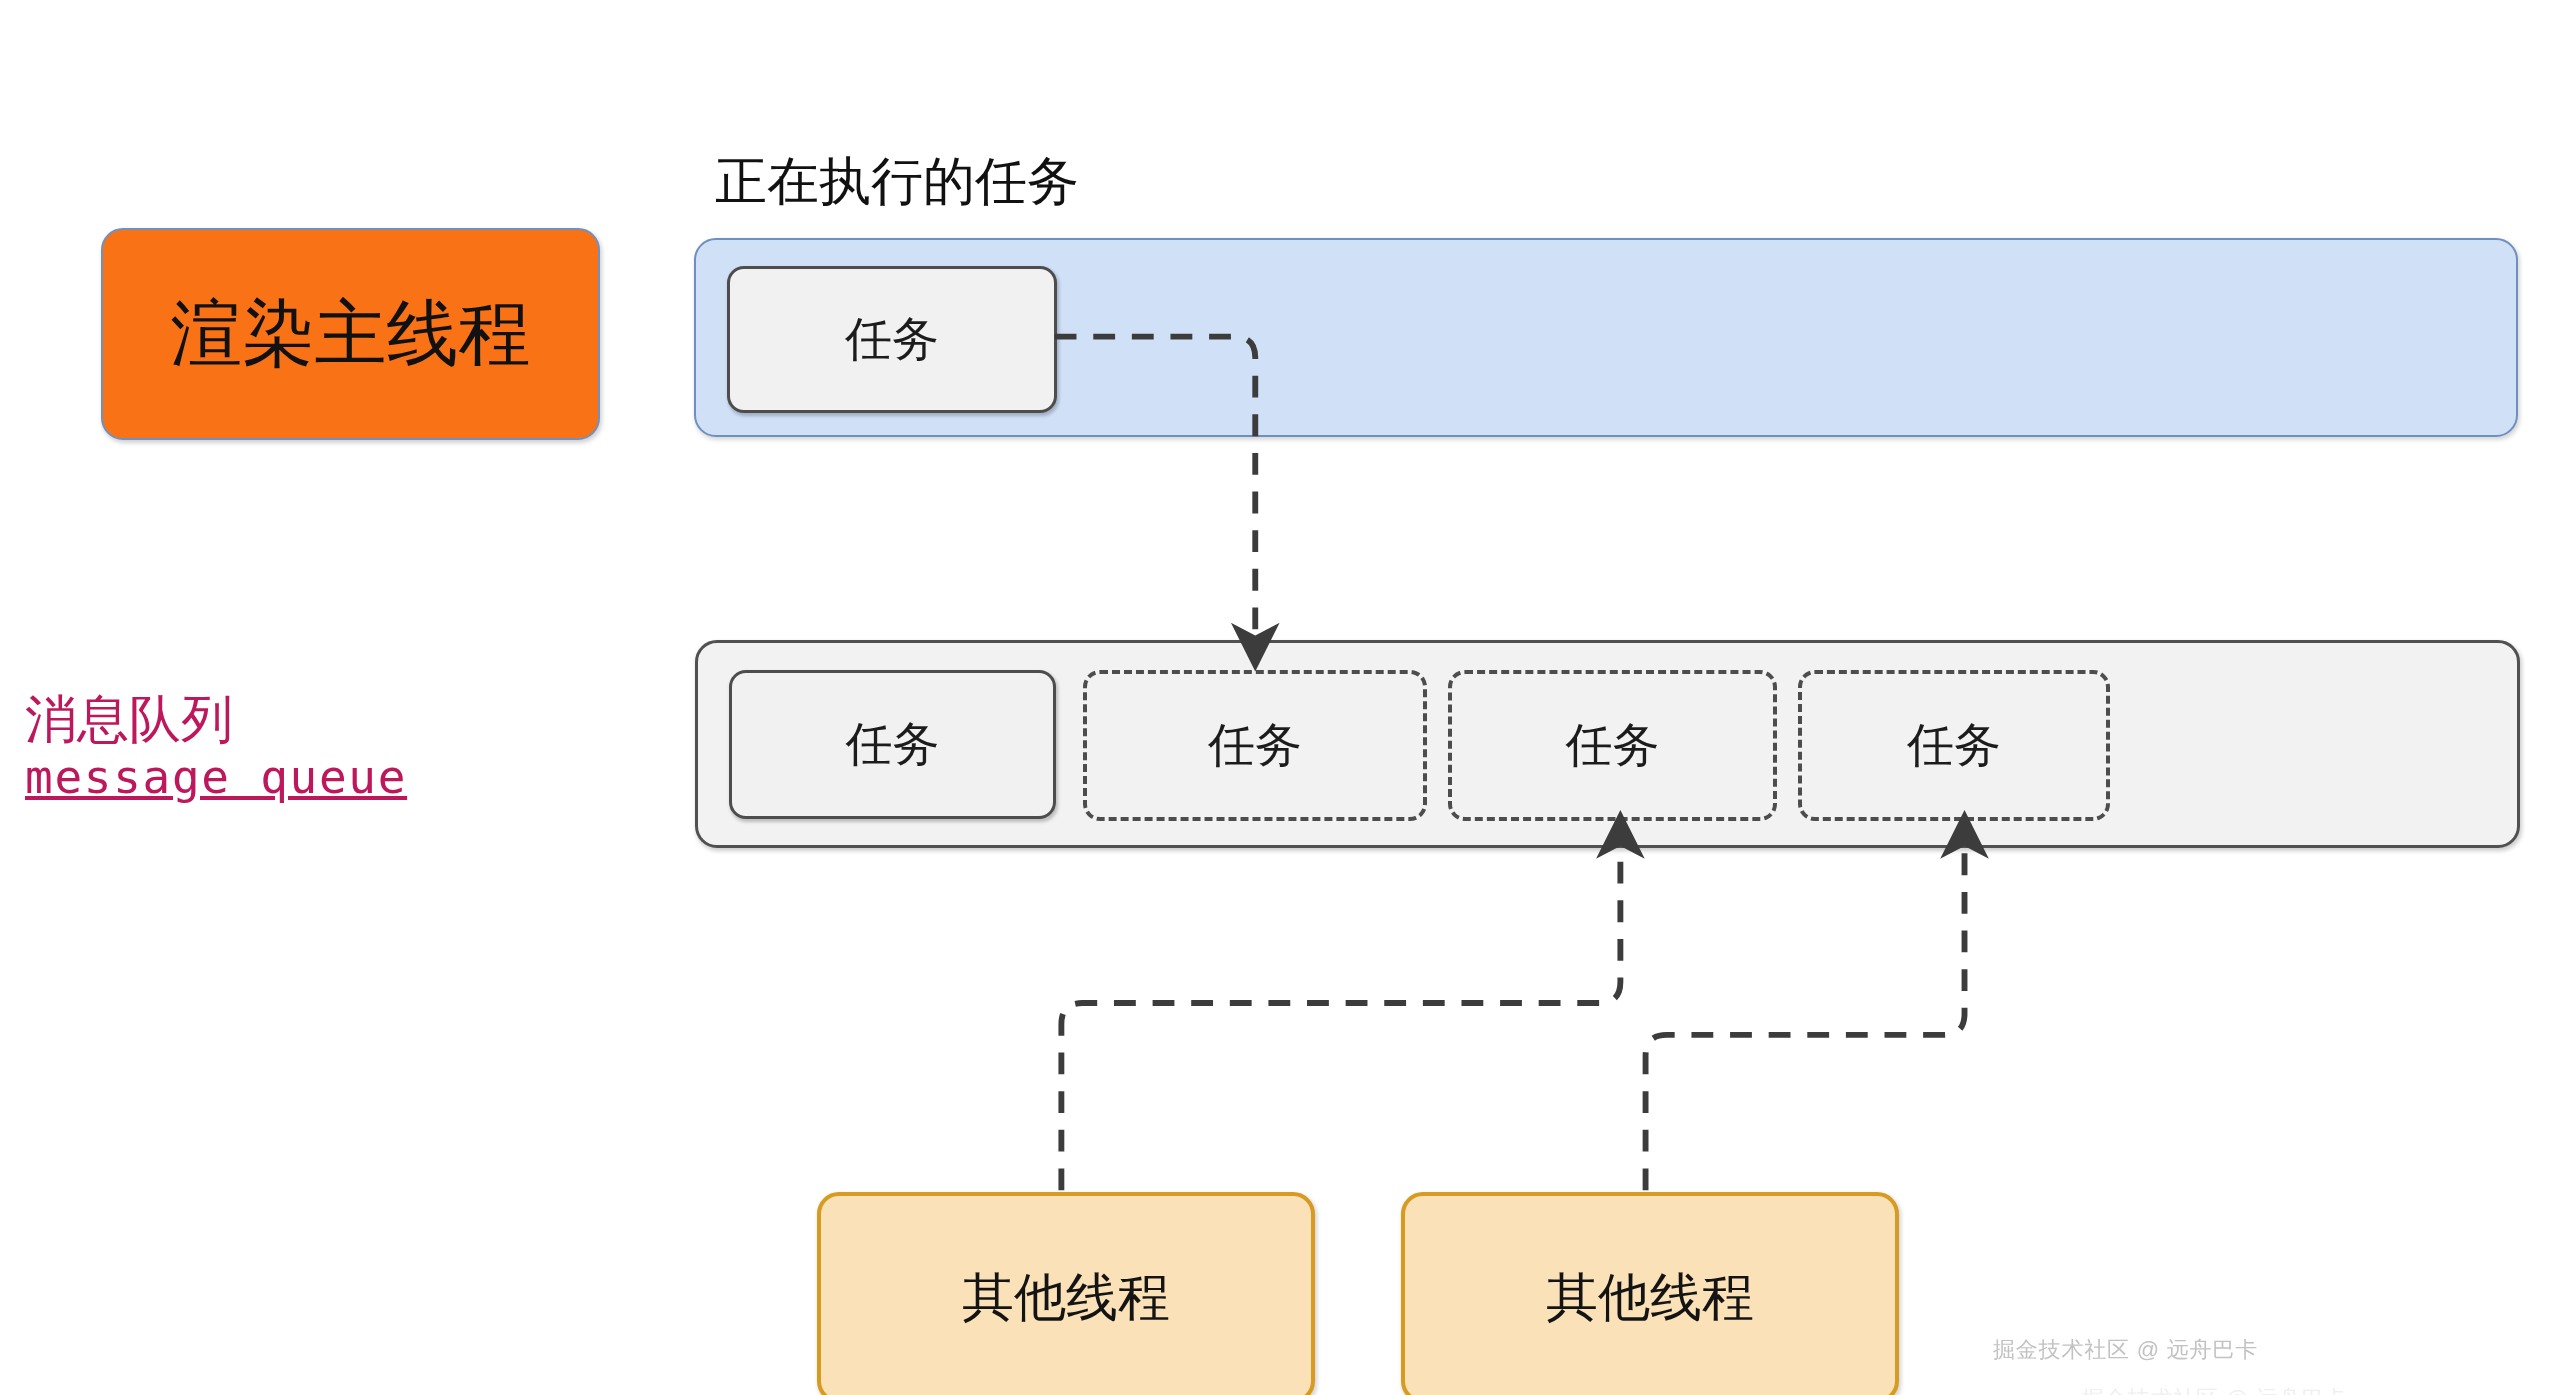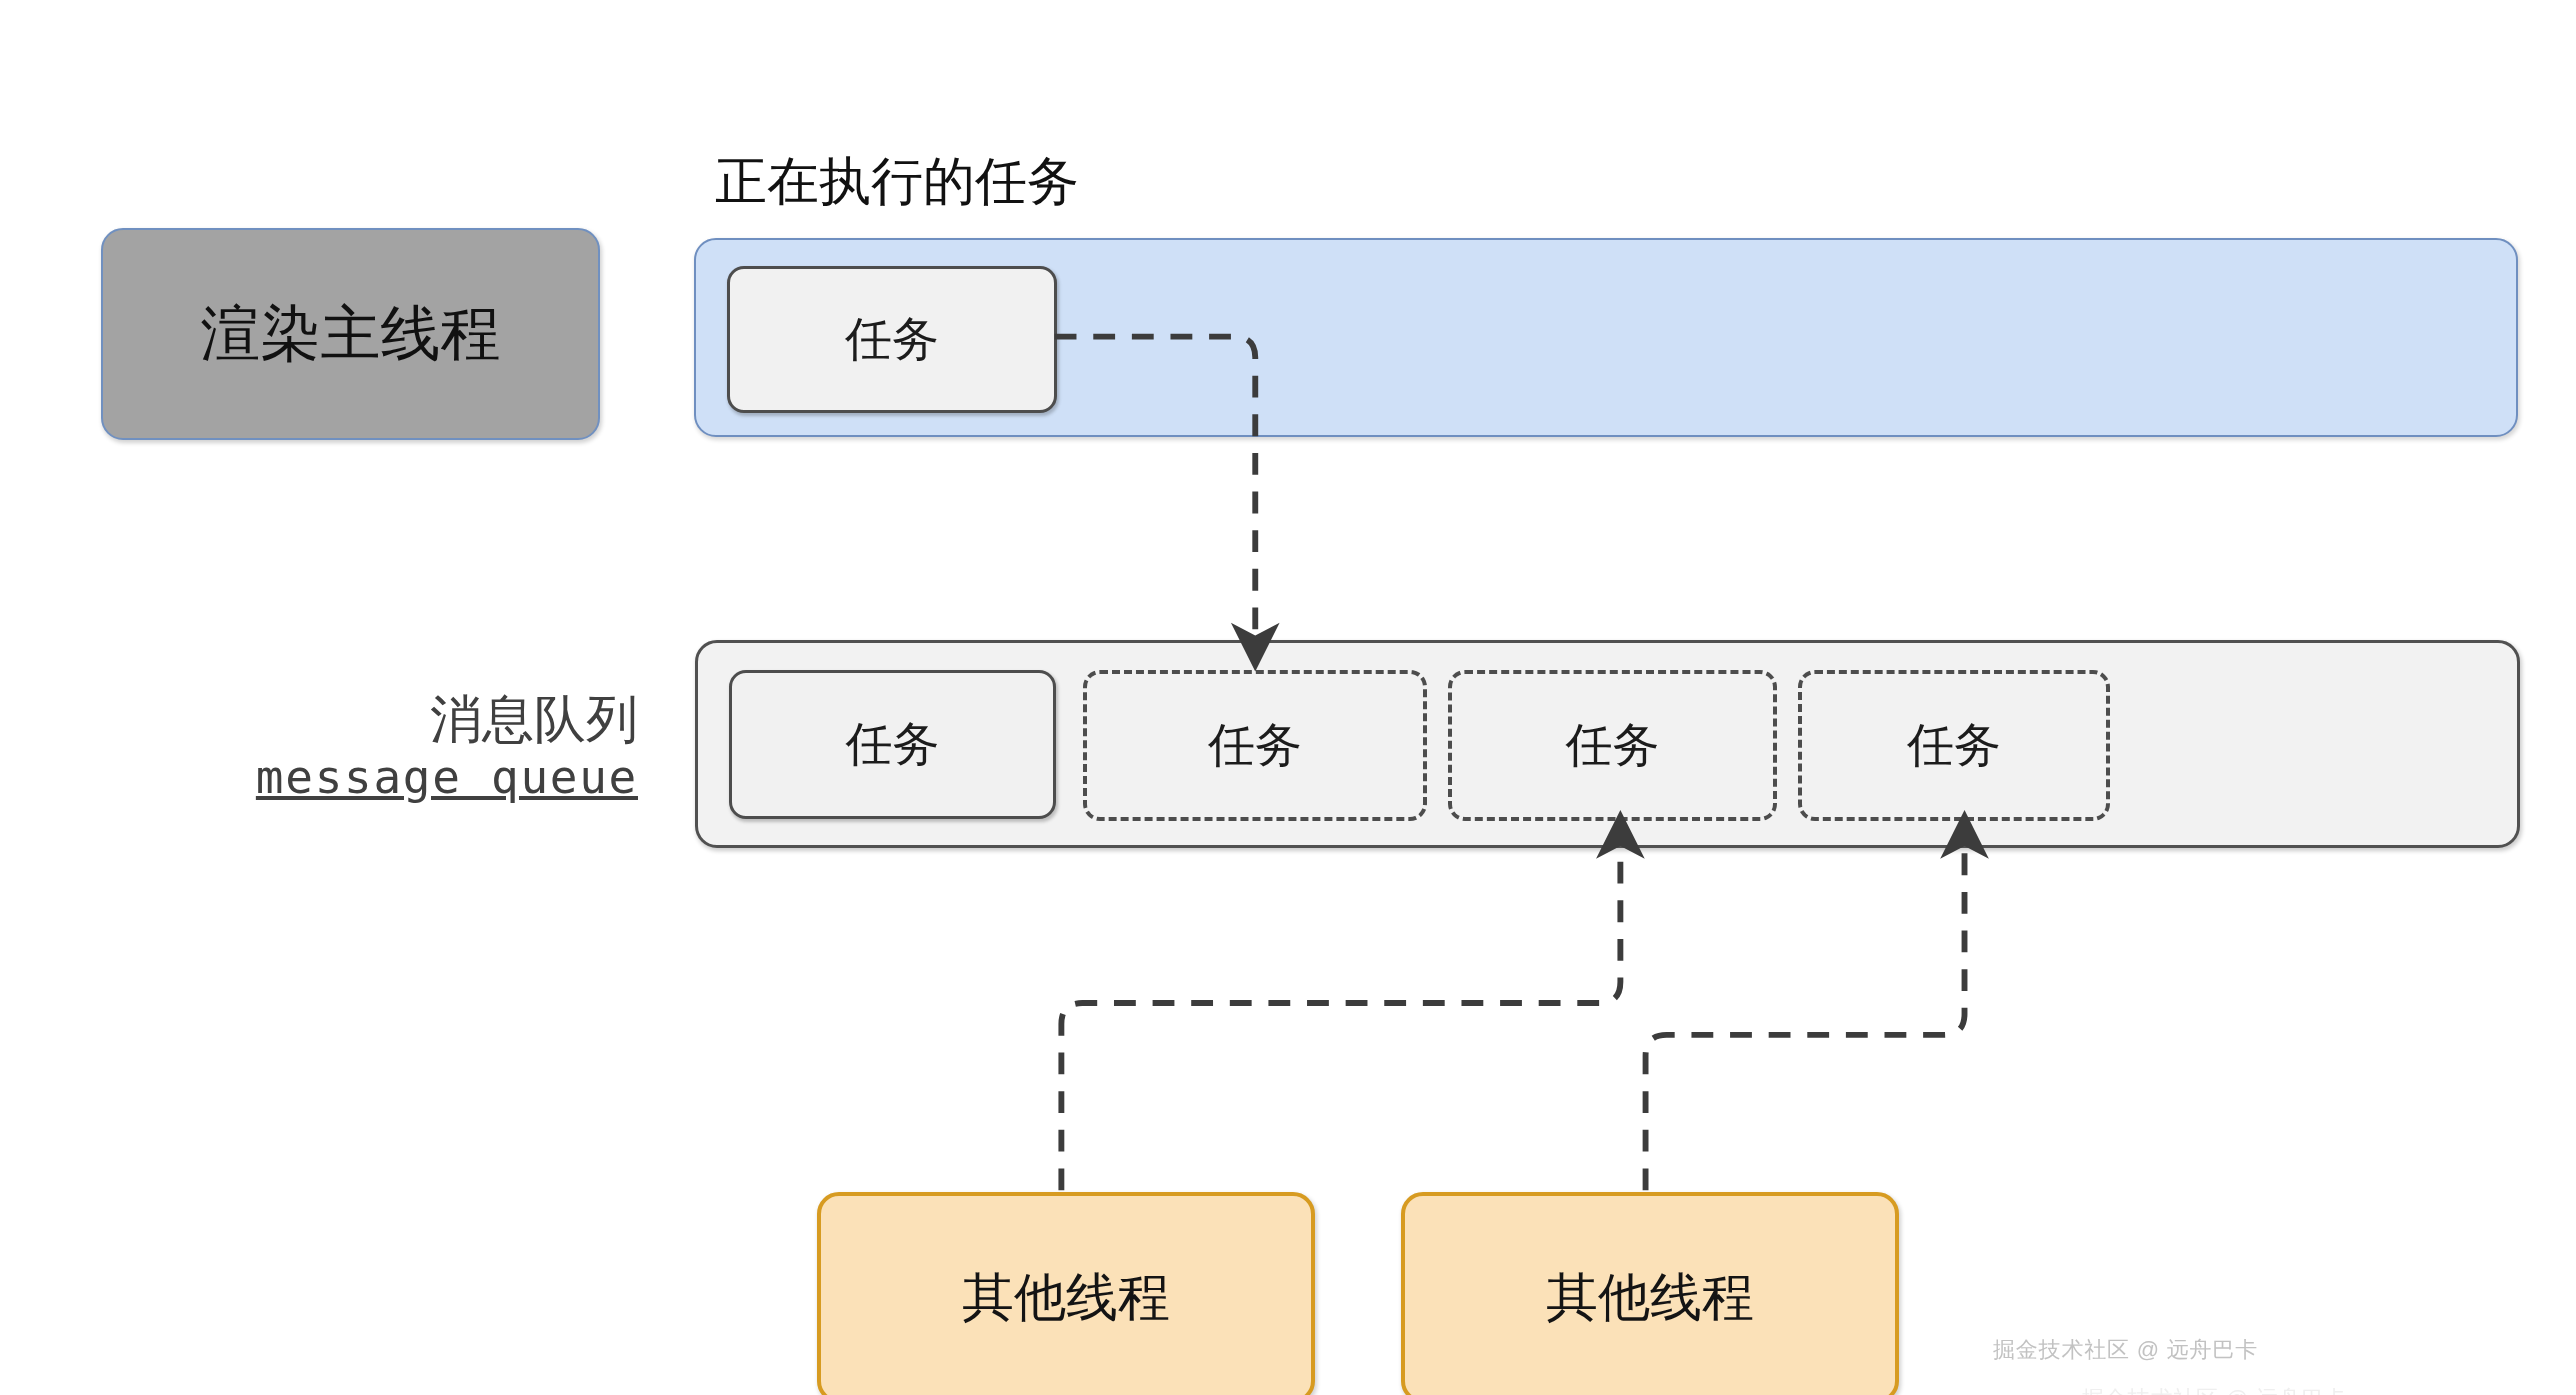--- a/index.html
+++ b/index.html
@@ -26,42 +26,42 @@
   
   .section-title {
     font-size: 52px;
     color: #111111;
     white-space: nowrap;
     line-height: 1;
     margin-top: 48px;
   }
   .side-label {
     font-size: 52px;
-    color: #404040;
-    text-align: right;
+    color: #be185d;
+    text-align: left;
     white-space: nowrap;
     line-height: 1.18;
   }
   .side-label-mono {
     font-family: "DejaVu Sans Mono", "Liberation Mono", monospace;
     font-size: 46px;
     letter-spacing: 1.7px;
     text-decoration: underline;
   }
 
   
   .thread-box {
-    background: #a3a3a3;
+    background: #f97316;
     border: 2.5px solid #7090c0;
     border-radius: 22px;
     box-shadow: 1.7px 2.5px 4.2px rgba(0,0,0,0.18);
     display: flex;
     align-items: center;
     justify-content: center;
-    font-size: 60px;
+    font-size: 72px;
     color: #111111;
     white-space: nowrap;
   }
   .lane-blue {
     background: #cfe0f7;
     border: 2.5px solid #6f8fc0;
     border-radius: 22px;
     box-shadow: 1.7px 2.5px 4.2px rgba(0,0,0,0.16);
   }
   .lane-grey {

